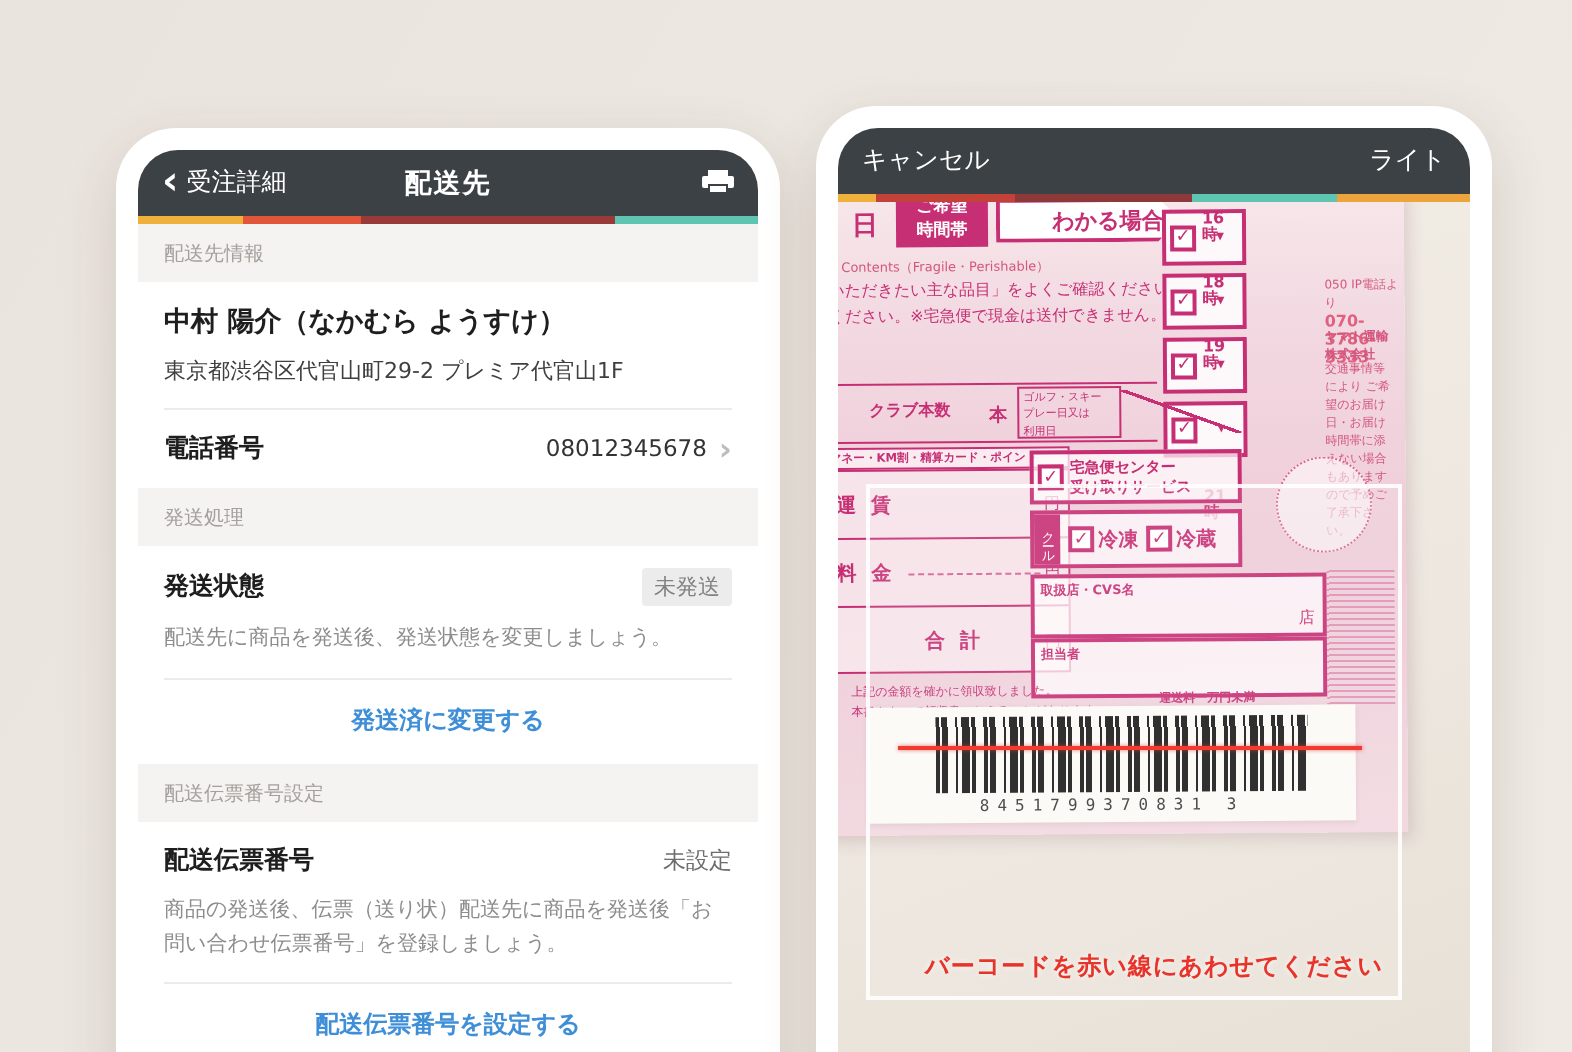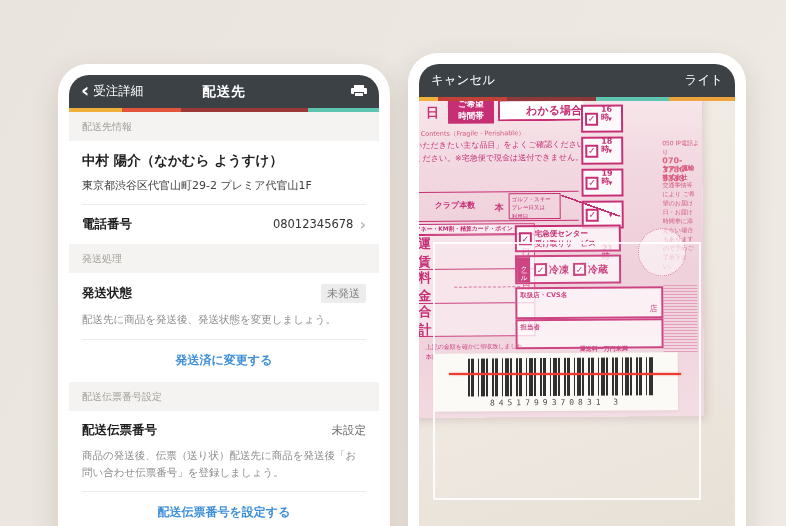--- a/index.html
+++ b/index.html
@@ -102,22 +102,22 @@
   .diag { position:absolute; left:150px; top:100px; width:60px; height:22px;
         background:linear-gradient(to top right,transparent 48%,#c72f74 48% 52%,transparent 52%); }
 
   .fee-head { position:absolute; left:0; top:128px; width:124px; height:11px;
         border:1.5px solid #c72f74; font-size:5.8px; color:#c72f74; font-weight:bold;
         display:flex; align-items:center; padding-left:3px; background:rgba(255,252,253,.6); }
   .fee-table { position:absolute; left:0; top:139px; width:124px; height:102px;
         border:1.5px solid #c72f74; background:rgba(255,252,253,.45); }
   .fee-row { height:34px; border-bottom:1.5px solid #c72f74; position:relative;
         display:flex; align-items:center; }
-  .fee-row:last-child { border-bottom:none; }
-  .fee-label { width:40px; font-size:13px; font-weight:bold; color:#c72f74; padding-left:6px;
+  .fee-row:last-child { border-bottom:none;margin-left:44px; }
+  .fee-label { width:40px; font-size:10px; font-weight:bold; color:#c72f74; padding-left:6px;
         letter-spacing:2px; }
   .fee-unit { position:absolute; right:4px; font-size:8px; color:#c72f74; }
   .fee-dash { position:absolute; left:42px; right:14px; top:50%; height:0;
         border-top:1.5px dashed rgba(199,47,116,.7); }
 
   .center-svc { left:104px; top:130px; width:106px; height:27px; display:flex;
         align-items:center; gap:3px; padding:1px 2px; }
   .svc-text { font-size:7.5px; font-weight:bold; line-height:1.25; color:#c72f74; }
   .cool-row { left:104px; top:160px; width:106px; height:29px; display:flex; align-items:center; }
   .cool-tab { width:13px; height:100%; background:#c72f74; color:#fff; font-size:6.5px;
@@ -352,16 +352,17 @@
         <div class="fee-note">運送料一万円未満</div>
 
         <div class="barcode-strip">
           <div class="barcode-bars"></div>
           <div class="barcode-digits">8451799370831 3</div>
         </div>
       </div>
 
       <div class="scan-frame"></div>
       <div class="scan-line"></div>
+      <div class="scan-hint">バーコードを赤い線にあわせてください</div>
 
     </div>
   </div>
 </div>
 
 </body></html>

